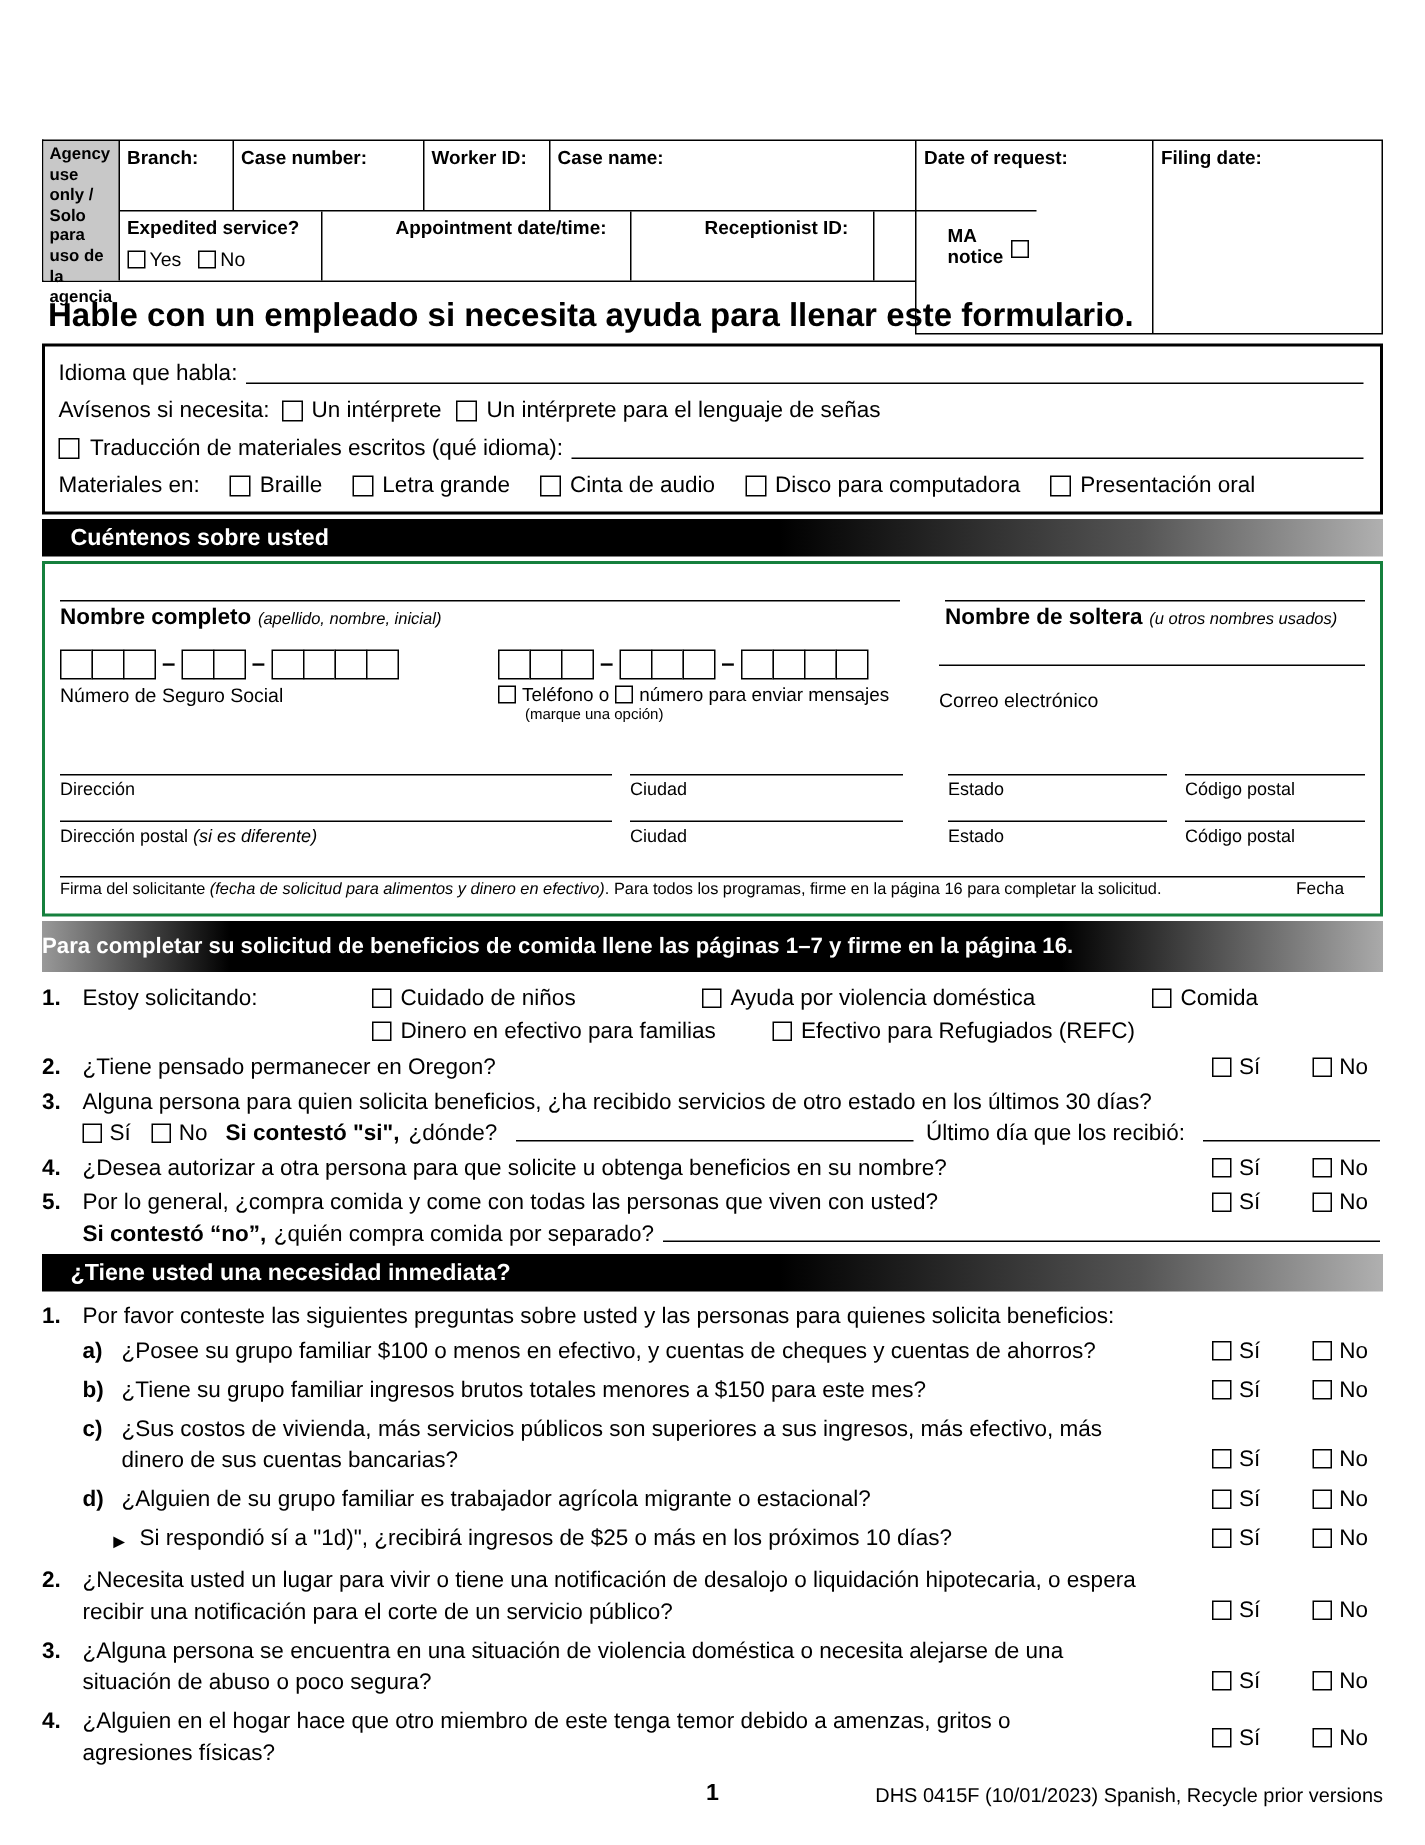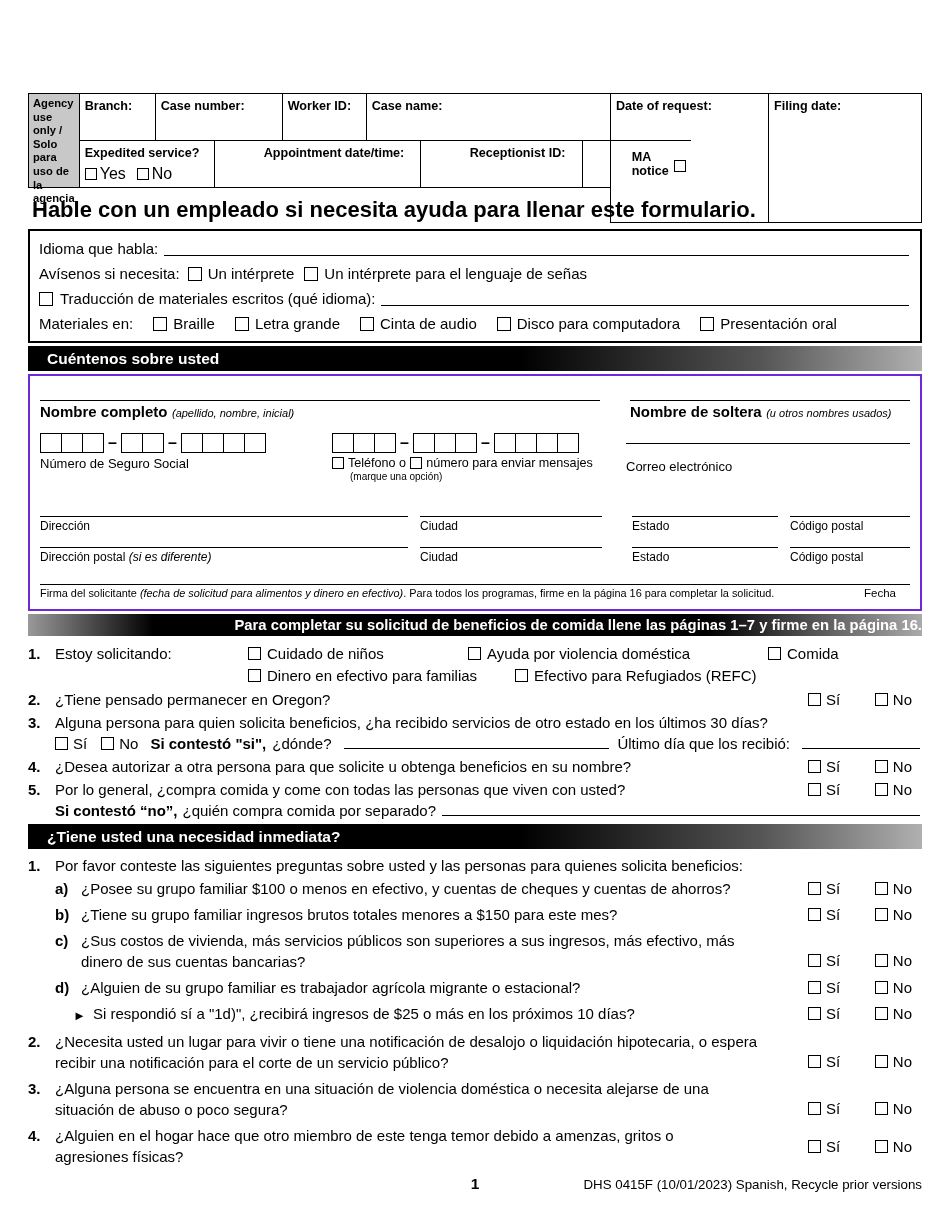--- a/index.html
+++ b/index.html
@@ -15,39 +15,39 @@
   .hr{display:flex;}
   .hr1{height:47px;border-bottom:1px solid #000;}
   .hr2{flex:1;gap:44px;}
   .hc{border-right:1px solid #000;padding:2px 5px;overflow:hidden;}
   .hc.last{border-right:none;}
   .hlab{font-weight:bold;font-size:12.6px;}
   .w-branch{width:76px}.w-caseno{width:127px}.w-worker{width:84px}.w-casename{flex:1}
   .w-exp{width:135px}.w-appt{width:162px}.w-recep{width:118px}.w-ma{flex:1;display:flex;align-items:center;gap:5px;}
   .hdr-right{flex:1;display:flex;border:1.5px solid #000;height:130px;}
   .w-dor{width:158px}.w-fd{flex:1}
-  .cbrow{display:flex;align-items:center;gap:3px;margin-top:4px;font-size:16px;}
+  .cbrow{display:flex;align-items:center;gap:3px;margin-top:4px;font-size:13px;}
   .cb{display:inline-block;width:13px;height:13px;border:1.4px solid #000;background:#fff;flex:none;}
   .cb.sm{width:12px;height:12px;}
   .cb.lg{width:14px;height:14px;}
   .help-line{position:absolute;left:4px;top:104px;font-weight:bold;font-size:22px;}
 
   
   .langbox{margin-top:6px;border:2px solid #000;padding:5px 9px;font-size:15px;}
   .lrow{display:flex;align-items:center;height:25px;white-space:nowrap;}
   .fill{flex:1;border-bottom:1.2px solid #000;align-self:flex-end;margin:0 2px 5px 6px;min-width:30px;}
   .lgap{margin-left:8px;}
   .lopt{display:flex;align-items:center;gap:6px;margin-left:20px;}
 
   
   .secbar{margin-top:3px;height:25px;display:flex;align-items:center;padding-left:19px;color:#fff;font-weight:bold;font-size:15.5px;background:linear-gradient(90deg,#000 0%,#000 55%,#555 82%,#b0b0b0 100%);}
-  .foodbar{margin-top:3px;height:22px;display:flex;align-items:center;justify-content:flex-end;color:#fff;font-weight:bold;font-size:14.8px;background:linear-gradient(90deg,#999 0%,#000 14%,#000 76%,#aaa 100%);}
+  .foodbar{margin-top:3px;height:34px;display:flex;align-items:center;justify-content:flex-start;color:#fff;font-weight:bold;font-size:14.8px;background:linear-gradient(90deg,#999 0%,#000 14%,#000 76%,#aaa 100%);}
 
   
-  .aboutbox{margin-top:3px;border:2px solid #6d28d9;padding:0 10px 10px;}
+  .aboutbox{margin-top:3px;border:2px solid #15803d;padding:0 10px 10px;}
   .frow{display:flex;align-items:flex-start;}
   .field{display:block;}
   .wline{border-top:1.6px solid #000;width:100%;}
   .flab{margin-top:2px;white-space:nowrap;}
   .biglab{font-weight:bold;font-size:15px;}
   .hint{font-style:italic;font-size:11px;font-weight:normal;}
   .hint12{font-style:italic;}
   .smlab{font-size:12px;margin-top:2px;white-space:nowrap;}
   .smlab13{font-size:13px;margin-top:3px;white-space:nowrap;}
   .comb{display:flex;align-items:center;}

